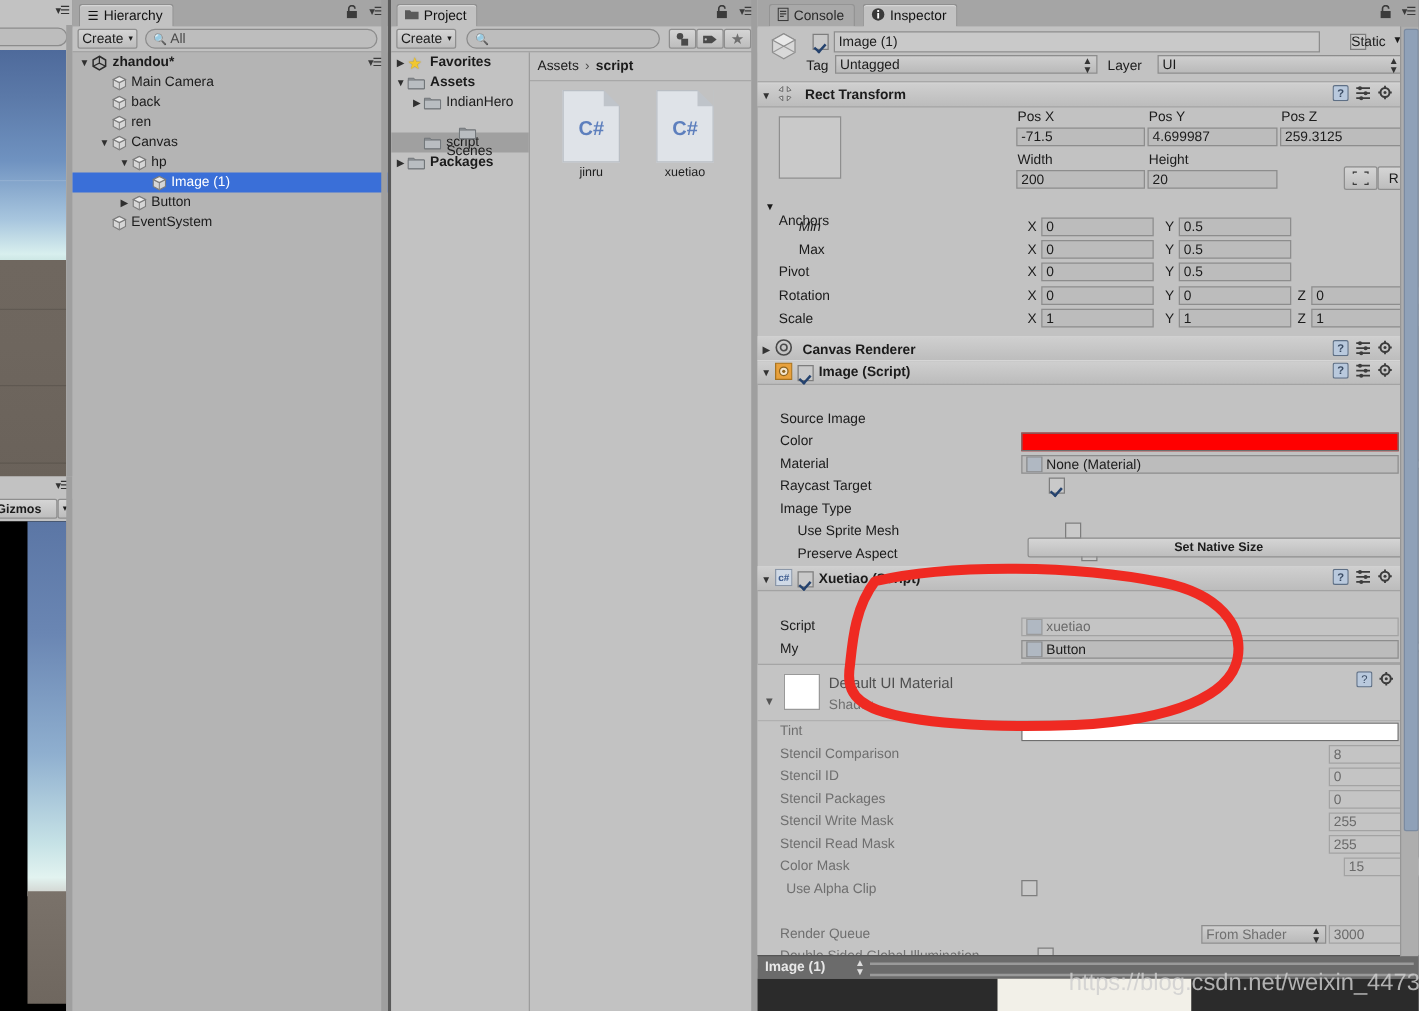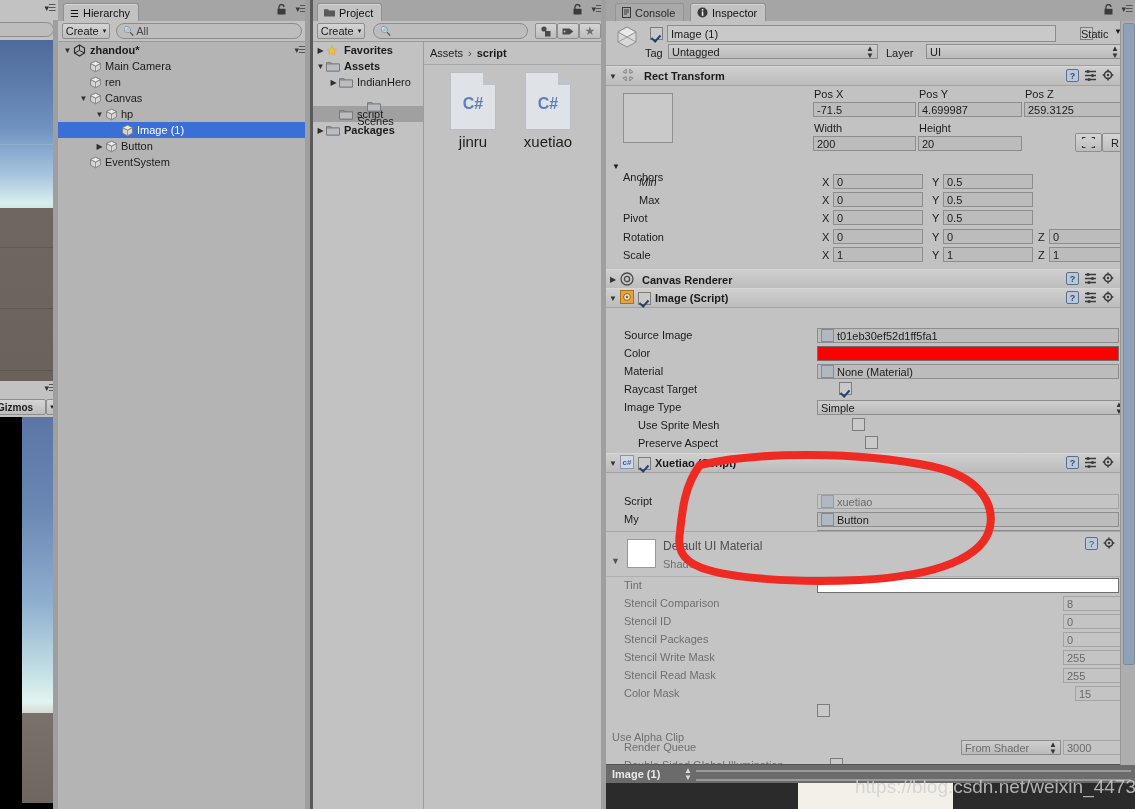--- a/index.html
+++ b/index.html
@@ -41,21 +41,21 @@
   
   .folder{width:14px;height:11px;flex:0 0 14px;margin-right:4px;position:relative;}
   .bread{display:flex;align-items:center;height:18px;font-size:11px;padding-left:6px;color:#1b1b1b;}
   .asset{width:70px;text-align:center;}
   .asset .sheet{width:46px;height:58px;margin:0 auto;background:#dfe3e8;
                 position:relative;border:1px solid #b9bec4;box-sizing:border-box;}
   .asset .sheet:after{content:"";position:absolute;right:-1px;top:-1px;
                 border-width:0 13px 13px 0;border-style:solid;border-color:#bfc4ca #c2c2c2;}
   .asset .cs{position:absolute;left:0;right:0;top:22px;text-align:center;
              font-size:16px;font-weight:bold;color:#5d7fbd;font-family:"Liberation Sans",sans-serif;}
-  .asset .nm{margin-top:3px;font-size:15px;color:#1d1d1d;}
+  .asset .nm{margin-top:3px;font-size:10px;color:#1d1d1d;}
 
   
   .comp-header{height:18px;display:flex;align-items:center;
      background:linear-gradient(#cfcfcf,#bcbcbc);border-bottom:1px solid #a3a3a3;
      border-top:1px solid #d6d6d6;font-weight:bold;font-size:11px;}
   .foldout{width:14px;text-align:center;font-size:8px;color:#333;flex:0 0 14px;}
   .hdr-icons{margin-left:auto;display:flex;align-items:center;gap:5px;padding-right:6px;}
   .field{height:15px;background:#bcbcbc;border:1px solid #8d8d8d;box-sizing:border-box;
          display:flex;align-items:center;padding:0 3px;font-size:11px;color:#1b1b1b;overflow:hidden;}
   .field.light{background:#c9c9c9;}
@@ -165,20 +165,32 @@
         <div class="row" style="padding-left: 20px;">
           <span class="arrow"></span>
           <span class="cube">
             <svg width="13" height="13" viewBox="0 0 13 13">
               <path d="M6.5 1.2 L11.4 3.6 L11.4 9.2 L6.5 11.8 L1.6 9.2 L1.6 3.6 Z" fill="#d6d6d6" stroke="#7c7c7c" stroke-width=".9"></path>
               <path d="M1.6 3.6 L6.5 6.1 L11.4 3.6" fill="none" stroke="#8a8a8a" stroke-width=".9"></path>
               <path d="M6.5 6.1 L6.5 11.8" fill="none" stroke="#8a8a8a" stroke-width=".9"></path>
               <path d="M6.5 1.2 L11.4 3.6 L6.5 6.1 L1.6 3.6 Z" fill="#ececec" stroke="#7c7c7c" stroke-width=".9"></path>
             </svg>
           </span>
+          <span>back</span>
+        </div>
+        <div class="row" style="padding-left: 20px;">
+          <span class="arrow"></span>
+          <span class="cube">
+            <svg width="13" height="13" viewBox="0 0 13 13">
+              <path d="M6.5 1.2 L11.4 3.6 L11.4 9.2 L6.5 11.8 L1.6 9.2 L1.6 3.6 Z" fill="#d6d6d6" stroke="#7c7c7c" stroke-width=".9"></path>
+              <path d="M1.6 3.6 L6.5 6.1 L11.4 3.6" fill="none" stroke="#8a8a8a" stroke-width=".9"></path>
+              <path d="M6.5 6.1 L6.5 11.8" fill="none" stroke="#8a8a8a" stroke-width=".9"></path>
+              <path d="M6.5 1.2 L11.4 3.6 L6.5 6.1 L1.6 3.6 Z" fill="#ececec" stroke="#7c7c7c" stroke-width=".9"></path>
+            </svg>
+          </span>
           <span>ren</span>
         </div>
         <div class="row" style="padding-left: 20px;">
           <span class="arrow">▼</span>
           <span class="cube">
             <svg width="13" height="13" viewBox="0 0 13 13">
               <path d="M6.5 1.2 L11.4 3.6 L11.4 9.2 L6.5 11.8 L1.6 9.2 L1.6 3.6 Z" fill="#d6d6d6" stroke="#7c7c7c" stroke-width=".9"></path>
               <path d="M1.6 3.6 L6.5 6.1 L11.4 3.6" fill="none" stroke="#8a8a8a" stroke-width=".9"></path>
               <path d="M6.5 6.1 L6.5 11.8" fill="none" stroke="#8a8a8a" stroke-width=".9"></path>
               <path d="M6.5 1.2 L11.4 3.6 L6.5 6.1 L1.6 3.6 Z" fill="#ececec" stroke="#7c7c7c" stroke-width=".9"></path>
@@ -605,33 +617,30 @@
               <circle cx="8.5" cy="6.5" r="1.6" fill="#3c3c3c"></circle>
               <circle cx="5" cy="10.5" r="1.6" fill="#3c3c3c"></circle>
             </svg></span>
         <span><svg width="13" height="13" viewBox="0 0 13 13">
               <circle cx="6" cy="6" r="3.6" fill="none" stroke="#3c3c3c" stroke-width="1.6"></circle>
               <circle cx="6" cy="6" r="1.2" fill="#3c3c3c"></circle>
               <path d="M6 0.6v2M6 9.4v2M0.6 6h2M9.4 6h2" stroke="#3c3c3c" stroke-width="1.5"></path>
             </svg></span>
       </span>
     </div>
-    <div id="image-rows" style="position:relative;"><span class="abs lbl" style="left:18px;top:21px;">Source Image</span><div class="abs field " style="left:211px;top:20px;width:302px;">
-          <span style="display:inline-block;width:11px;height:11px;margin-right:3px;border:1px solid #8a8a8a;background:#b0b8c2;"></span>
-          <span>t01eb30ef52d1ff5fa1</span>
-        </div><span class="abs circ " style="left:516px;top:20px;"></span><span class="abs lbl" style="left:18px;top:39px;">Color</span><div class="abs" style="left:211px;top:38px;width:302px;height:15px;background:#FF0000;border:1px solid #6e6e6e;box-sizing:border-box;"></div><span class="abs" style="left:514px;top:39px;"><svg width="13" height="13" viewBox="0 0 13 13">
+    <div id="image-rows" style="position:relative;"><span class="abs lbl" style="left:18px;top:21px;">Source Image</span><span class="abs circ " style="left:516px;top:20px;"></span><span class="abs lbl" style="left:18px;top:39px;">Color</span><div class="abs" style="left:211px;top:38px;width:302px;height:15px;background:#FF0000;border:1px solid #6e6e6e;box-sizing:border-box;"></div><span class="abs" style="left:514px;top:39px;"><svg width="13" height="13" viewBox="0 0 13 13">
             <path d="M8.8 1.2a1.6 1.6 0 012.2 2.2L9.4 5l-1.6-1.6z" fill="#d9d9d9" stroke="#555"></path>
             <path d="M7.8 3.4L9.4 5 4 10.4 1.6 11.4l1-2.4z" fill="#efefef" stroke="#555"></path>
           </svg></span><span class="abs lbl" style="left:18px;top:57px;">Material</span><div class="abs field " style="left:211px;top:56px;width:302px;">
           <span style="display:inline-block;width:11px;height:11px;margin-right:3px;border:1px solid #8a8a8a;background:#b0b8c2;"></span>
           <span>None (Material)</span>
-        </div><span class="abs circ " style="left:516px;top:56px;"></span><span class="abs lbl" style="left:18px;top:75px;">Raycast Target</span><span class="abs cbox on" style="left:211px;top:74px;"></span><span class="abs lbl" style="left:18px;top:93px;">Image Type</span><div class="abs popup" style="left:211px;top:92px;width:310px;">
-          <span>Simple</span>
-          <span class="ar">▲<br>▼</span>
-        </div><span class="abs lbl" style="left:32px;top:111px;">Use Sprite Mesh</span><span class="abs cbox" style="left:211px;top:110px;"></span><span class="abs lbl" style="left:32px;top:129px;">Preserve Aspect</span><span class="abs cbox" style="left:211px;top:128px;"></span></div>
+        </div><span class="abs circ " style="left:516px;top:56px;"></span><span class="abs lbl" style="left:18px;top:75px;">Raycast Target</span><span class="abs cbox on" style="left:211px;top:74px;"></span><span class="abs lbl" style="left:18px;top:93px;">Image Type</span><span class="abs lbl" style="left:32px;top:111px;">Use Sprite Mesh</span><span class="abs cbox" style="left:211px;top:110px;"></span><span class="abs lbl" style="left:32px;top:129px;">Preserve Aspect</span><span class="abs cbox" style="left:211px;top:128px;"></span></div>
+    <div class="abs btn" style="left:216px;top:142px;width:306px;height:16px;">
+      <span style="font-weight:bold;font-size:10px;">Set Native Size</span>
+    </div>
   </div>
 
   <div class="abs" style="left:0;top:453px;right:14px;height:76px;">
     <div class="comp-header">
       <span class="foldout">▼</span>
       <span style="margin-right:4px;">
         <svg width="14" height="14" viewBox="0 0 14 14">
             <rect x="0.5" y="0.5" width="13" height="13" fill="#cfd9e6" stroke="#8b97a8"></rect>
             <text x="7" y="10" font-size="8" text-anchor="middle" fill="#3c5b8f" font-family="Liberation Sans">c#</text>
           </svg>
@@ -692,21 +701,21 @@
         </div><span class="abs lbl dim" style="left:18px;top:37px;">Stencil ID</span><div class="abs field dim" style="left:457px;top:36px;width:65px;">
           <span>0</span>
         </div><span class="abs lbl dim" style="left:18px;top:55px;">Stencil Packages</span><div class="abs field dim" style="left:457px;top:54px;width:65px;">
           <span>0</span>
         </div><span class="abs lbl dim" style="left:18px;top:73px;">Stencil Write Mask</span><div class="abs field dim" style="left:457px;top:72px;width:65px;">
           <span>255</span>
         </div><span class="abs lbl dim" style="left:18px;top:91px;">Stencil Read Mask</span><div class="abs field dim" style="left:457px;top:90px;width:65px;">
           <span>255</span>
         </div><span class="abs lbl dim" style="left:18px;top:109px;">Color Mask</span><div class="abs field dim" style="left:469px;top:108px;width:65px;">
           <span>15</span>
-        </div><span class="abs lbl dim" style="left:6px;top:127px;margin-top:26px;">Use Alpha Clip</span><span class="abs cbox" style="left:211px;top:126px;"></span><span class="abs lbl dim" style="left:18px;top:163px;">Render Queue</span><div class="abs popup" style="left:355px;top:162px;width:100px;color:#6f6f6f;">
+        </div><span class="abs lbl dim" style="left:23px;top:127px;">Use Alpha Clip</span><span class="abs cbox" style="left:211px;top:126px;"></span><span class="abs lbl dim" style="left:18px;top:163px;">Render Queue</span><div class="abs popup" style="left:355px;top:162px;width:100px;color:#6f6f6f;">
           <span>From Shader</span>
           <span class="ar">▲<br>▼</span>
         </div><div class="abs field dim" style="left:457px;top:162px;width:65px;">
           <span>3000</span>
         </div><span class="abs lbl dim" style="left:18px;top:181px;">Double Sided Global Illumination</span><span class="abs cbox" style="left:211px;top:180px;"></span></div>
   </div>
 
   <div class="abs" style="left:0;bottom:26px;right:0;height:18px;background:#6b6b6b;border-top:1px solid #555;">
     <span class="abs" style="left:6px;top:3px;font-size:11px;font-weight:bold;color:#e8e8e8;">Image (1)</span>
     <span class="abs" style="left:78px;top:2px;font-size:8px;color:#ddd;line-height:7px;">▲<br>▼</span>

